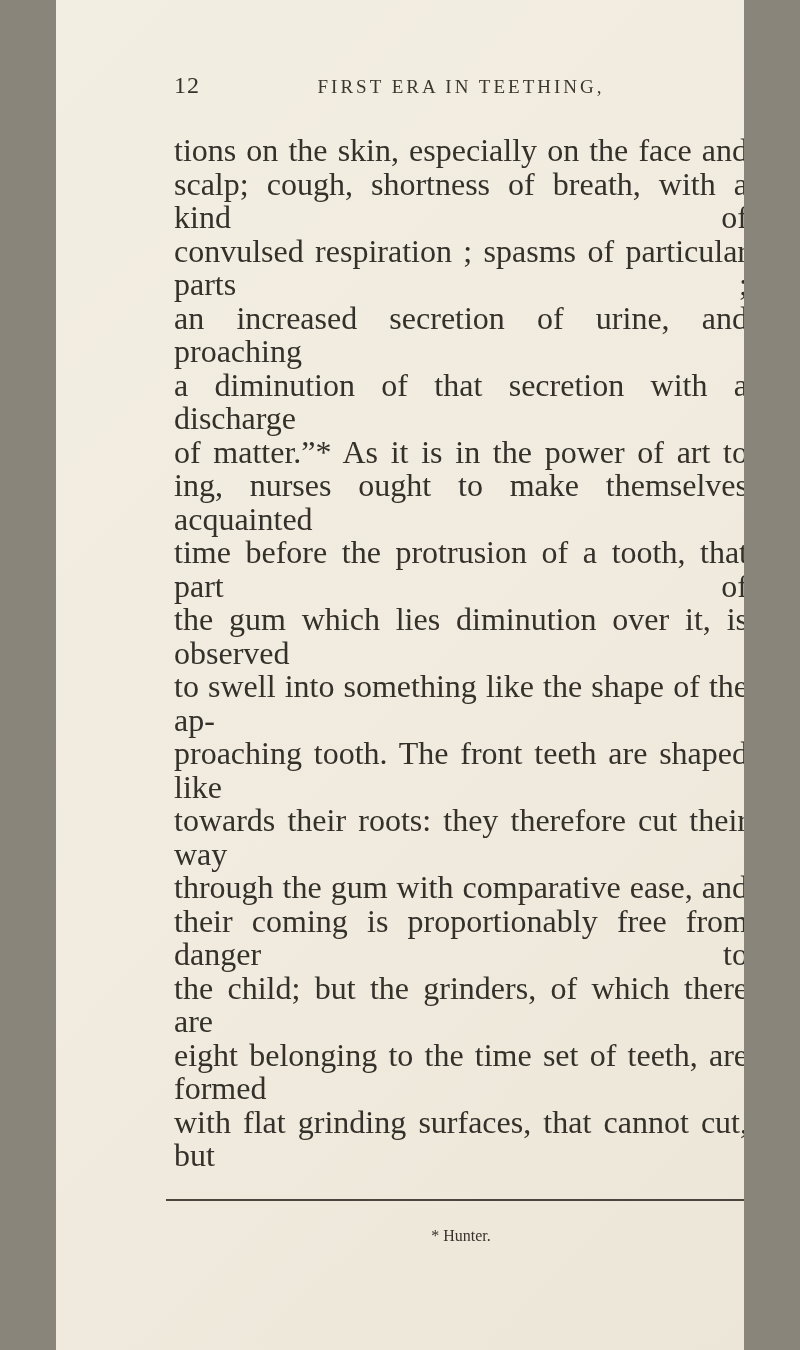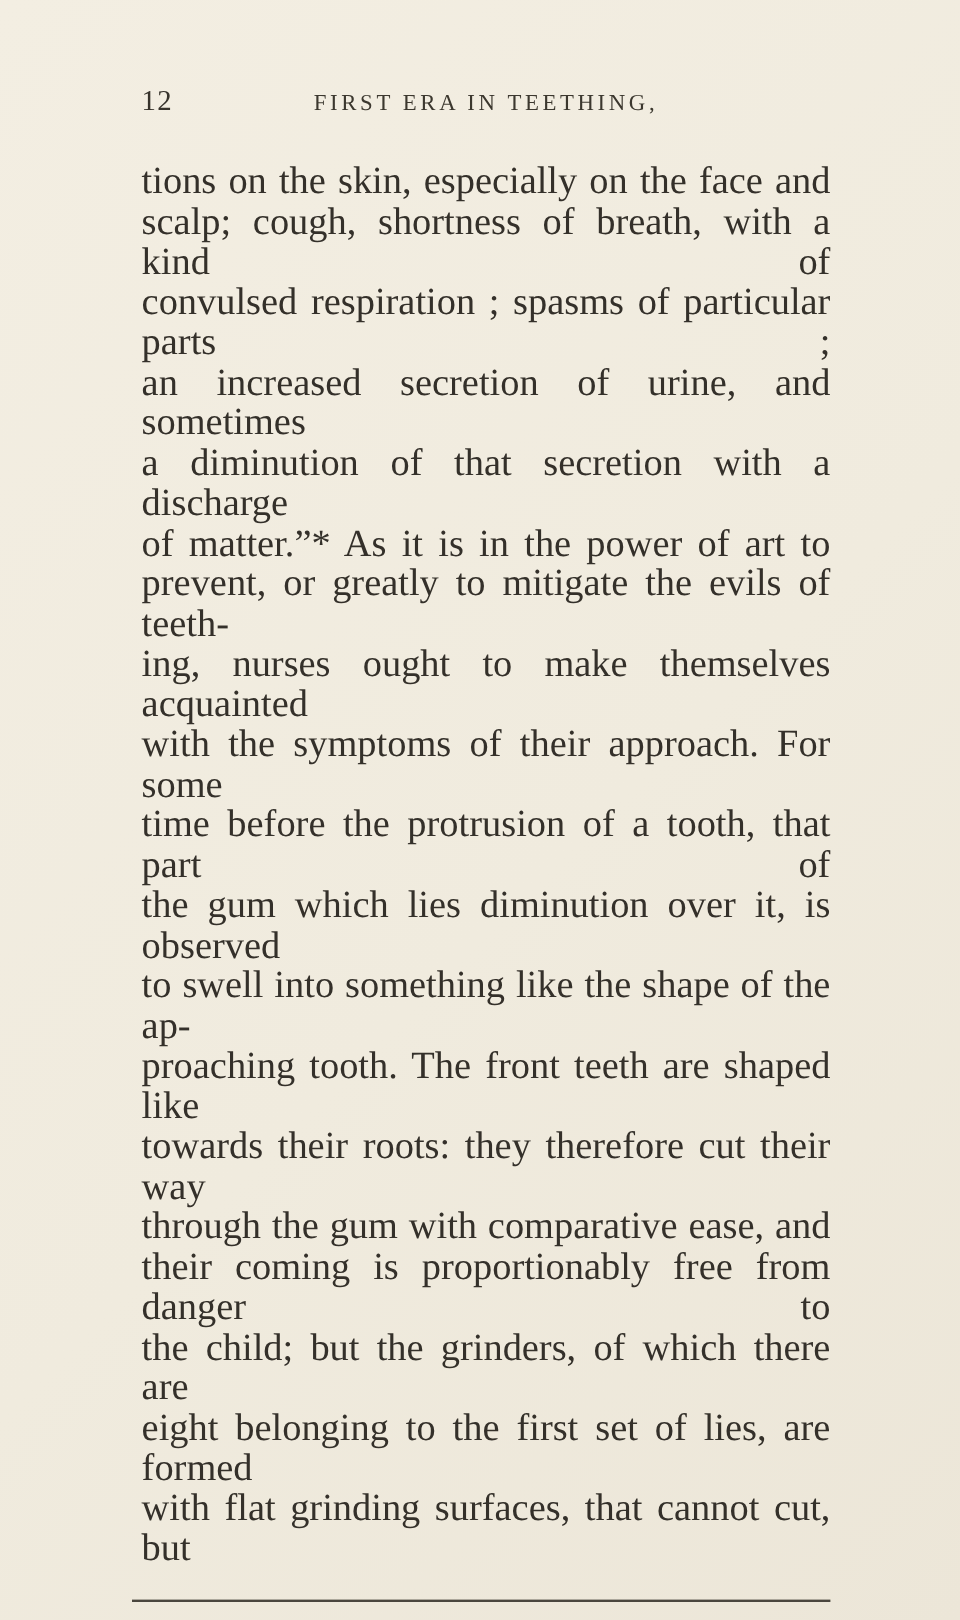--- a/index.html
+++ b/index.html
@@ -2,21 +2,21 @@
 <html><head>
 <meta charset="utf-8">
 <style>
   html, body {
     margin: 0;
     padding: 0;
     background: #8a857b;
   }
   .page {
     position: relative;
-    width: 800px;
+    width: 688px;
     height: 1350px;
     margin: 0 auto;
     background: #f1ecdf;
     background: linear-gradient(135deg, #f3eee2 0%, #f0ebde 55%, #ece6d8 100%);
     font-family: "Liberation Serif", "DejaVu Serif", serif;
     color: #37332c;
     overflow: hidden;
   }
   .content {
     position: absolute;
@@ -78,35 +78,33 @@
 
     <div class="header-row">
       <span class="page-num">12</span>
       <span class="running-title">FIRST ERA IN TEETHING,</span>
     </div>
 
     <div class="body-text">
         <div class="line">tions on the skin, especially on the face and</div>
         <div class="line">scalp; cough, shortness of breath, with a kind of</div>
         <div class="line">convulsed respiration ; spasms of particular parts ;</div>
-        <div class="line">an increased secretion of urine, and sometimes</div>
+        <div class="line">an increased secretion of urine, and proaching</div>
         <div class="line">a diminution of that secretion with a discharge</div>
         <div class="line">of matter.”*  As it is in the power of art to</div>
-        <div class="line">prevent, or greatly to mitigate the evils of teeth-</div>
         <div class="line">ing, nurses ought to make themselves acquainted</div>
-        <div class="line">with the symptoms of their approach.  For some</div>
         <div class="line">time before the protrusion of a tooth, that part of</div>
         <div class="line">the gum which lies diminution over it, is observed</div>
         <div class="line">to swell into something like the shape of the ap-</div>
         <div class="line">proaching tooth.  The front teeth are shaped like</div>
         <div class="line">towards their roots: they therefore cut their way</div>
         <div class="line">through the gum with comparative ease, and</div>
         <div class="line">their coming is proportionably free from danger to</div>
         <div class="line">the child; but the grinders, of which there are</div>
-        <div class="line">eight belonging to the first set of lies, are formed</div>
+        <div class="line">eight belonging to the time set of teeth, are formed</div>
         <div class="line">with flat grinding surfaces, that cannot cut, but</div>
       </div>
 
     <hr class="footnote-rule">
 
     <div class="footnote">* Hunter.</div>
 
   </div>
 </div>
 

